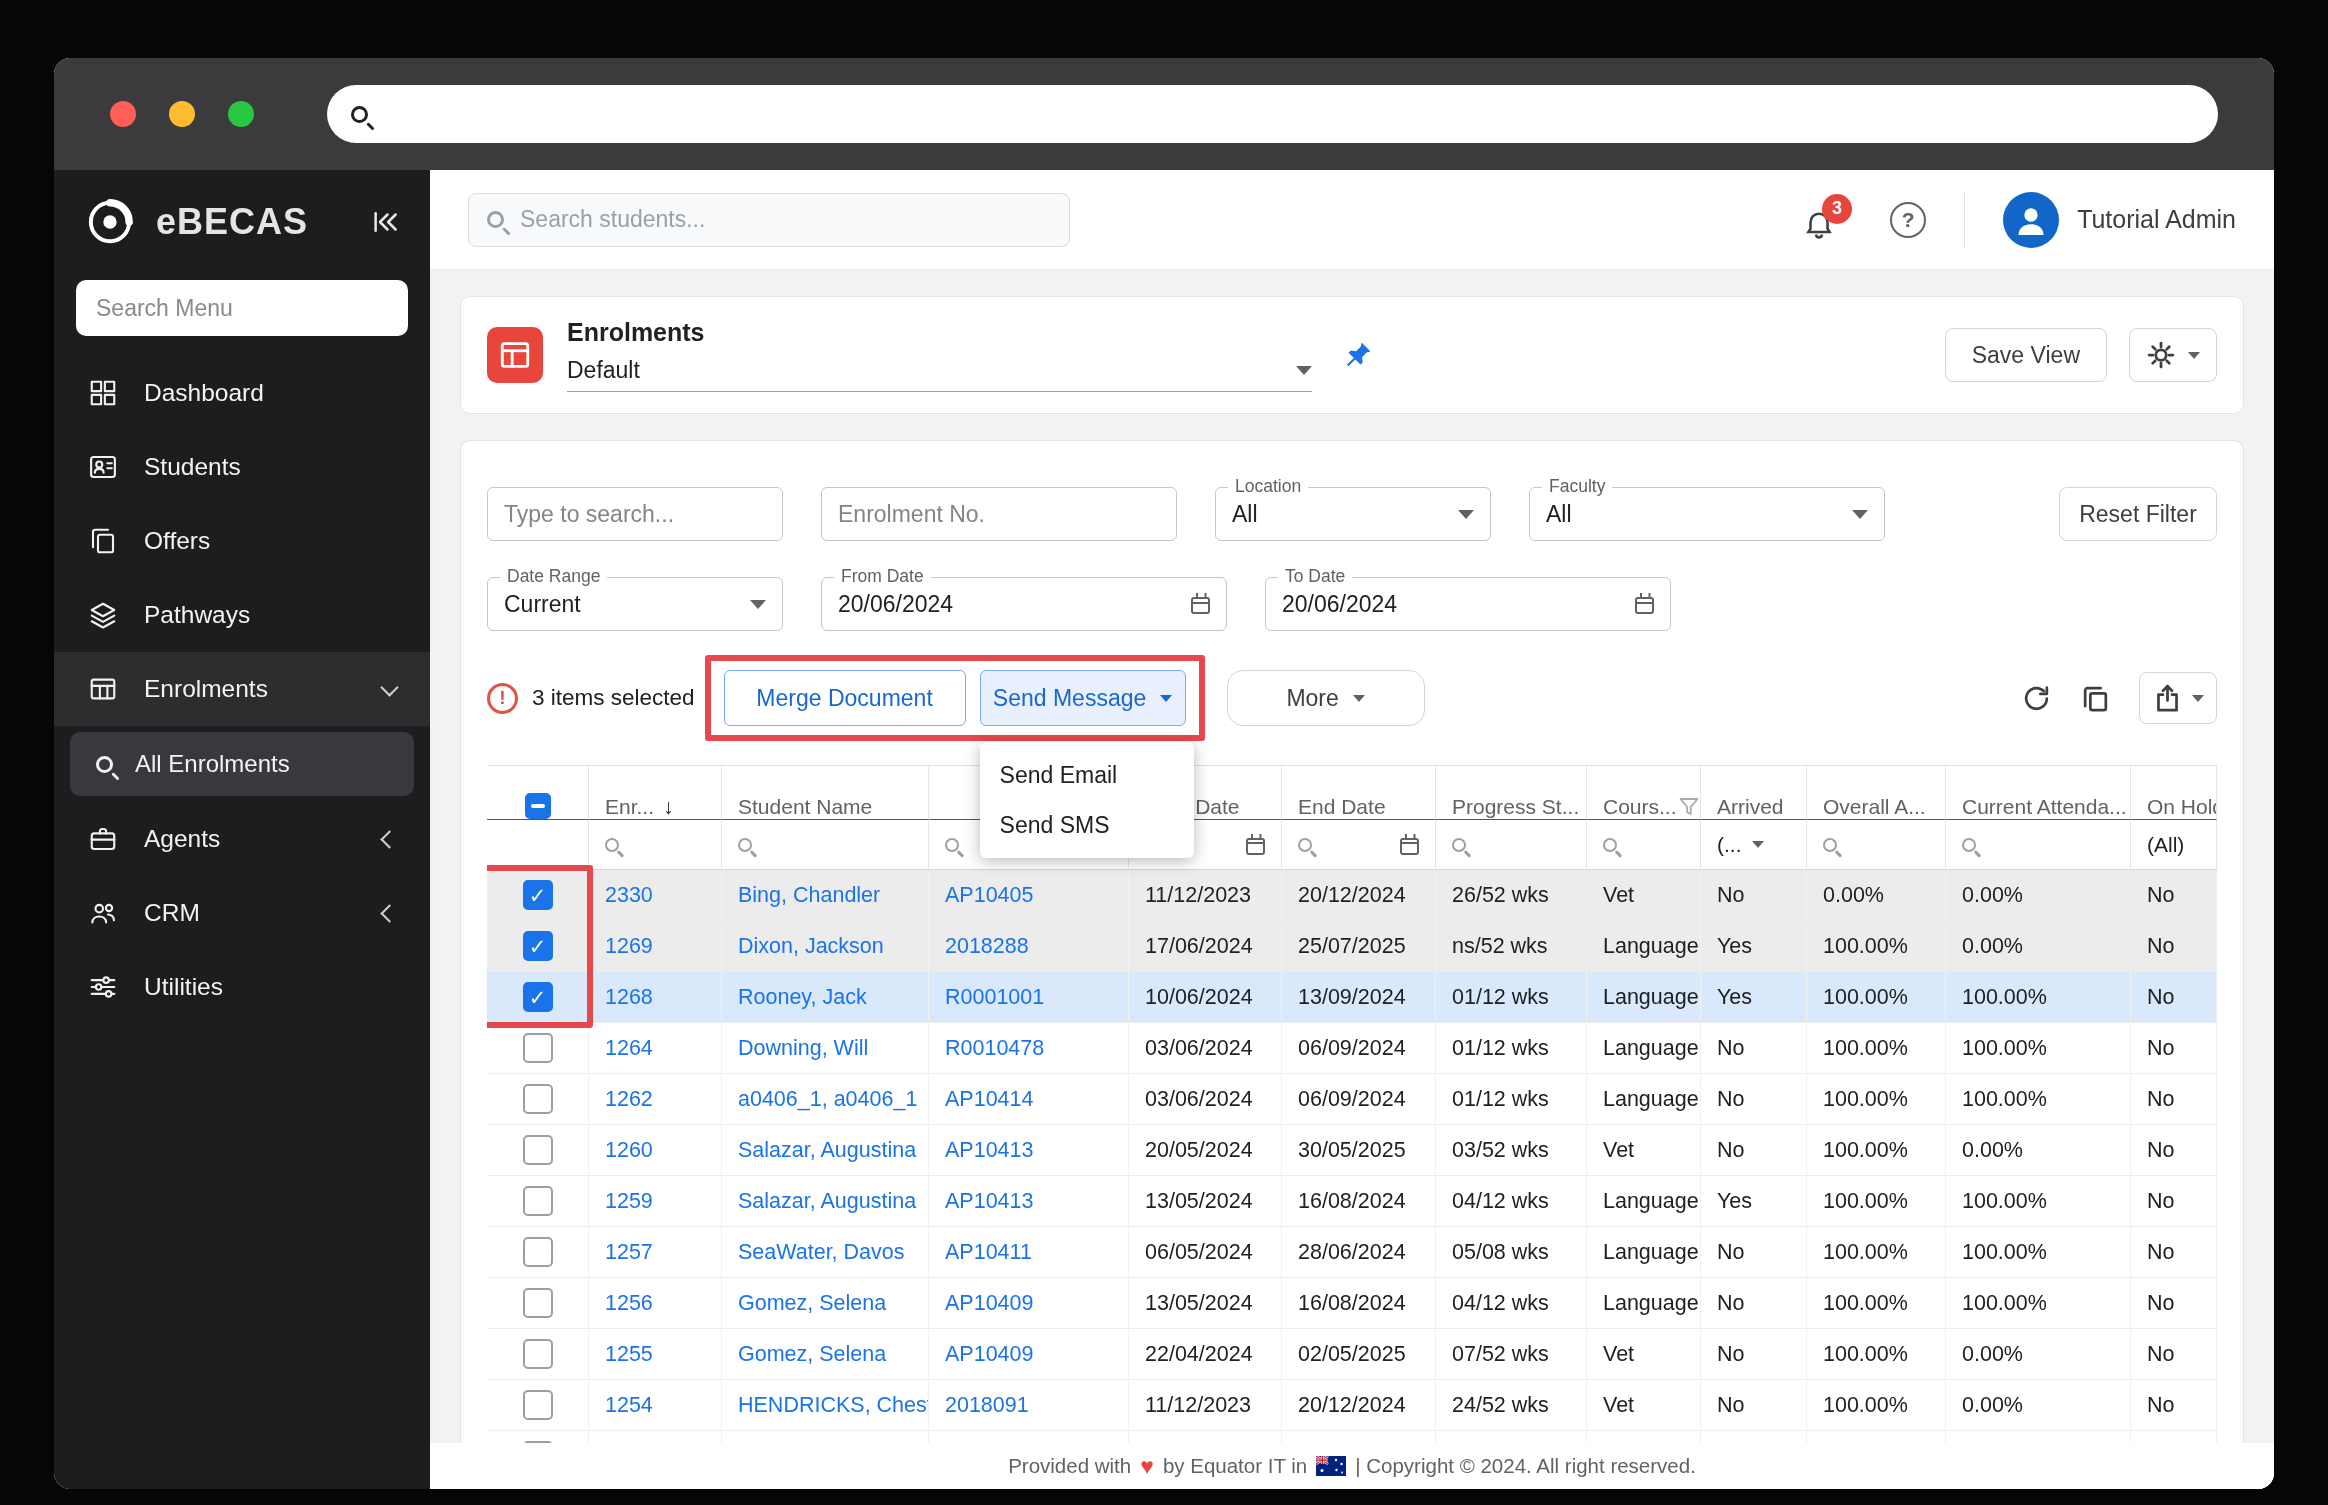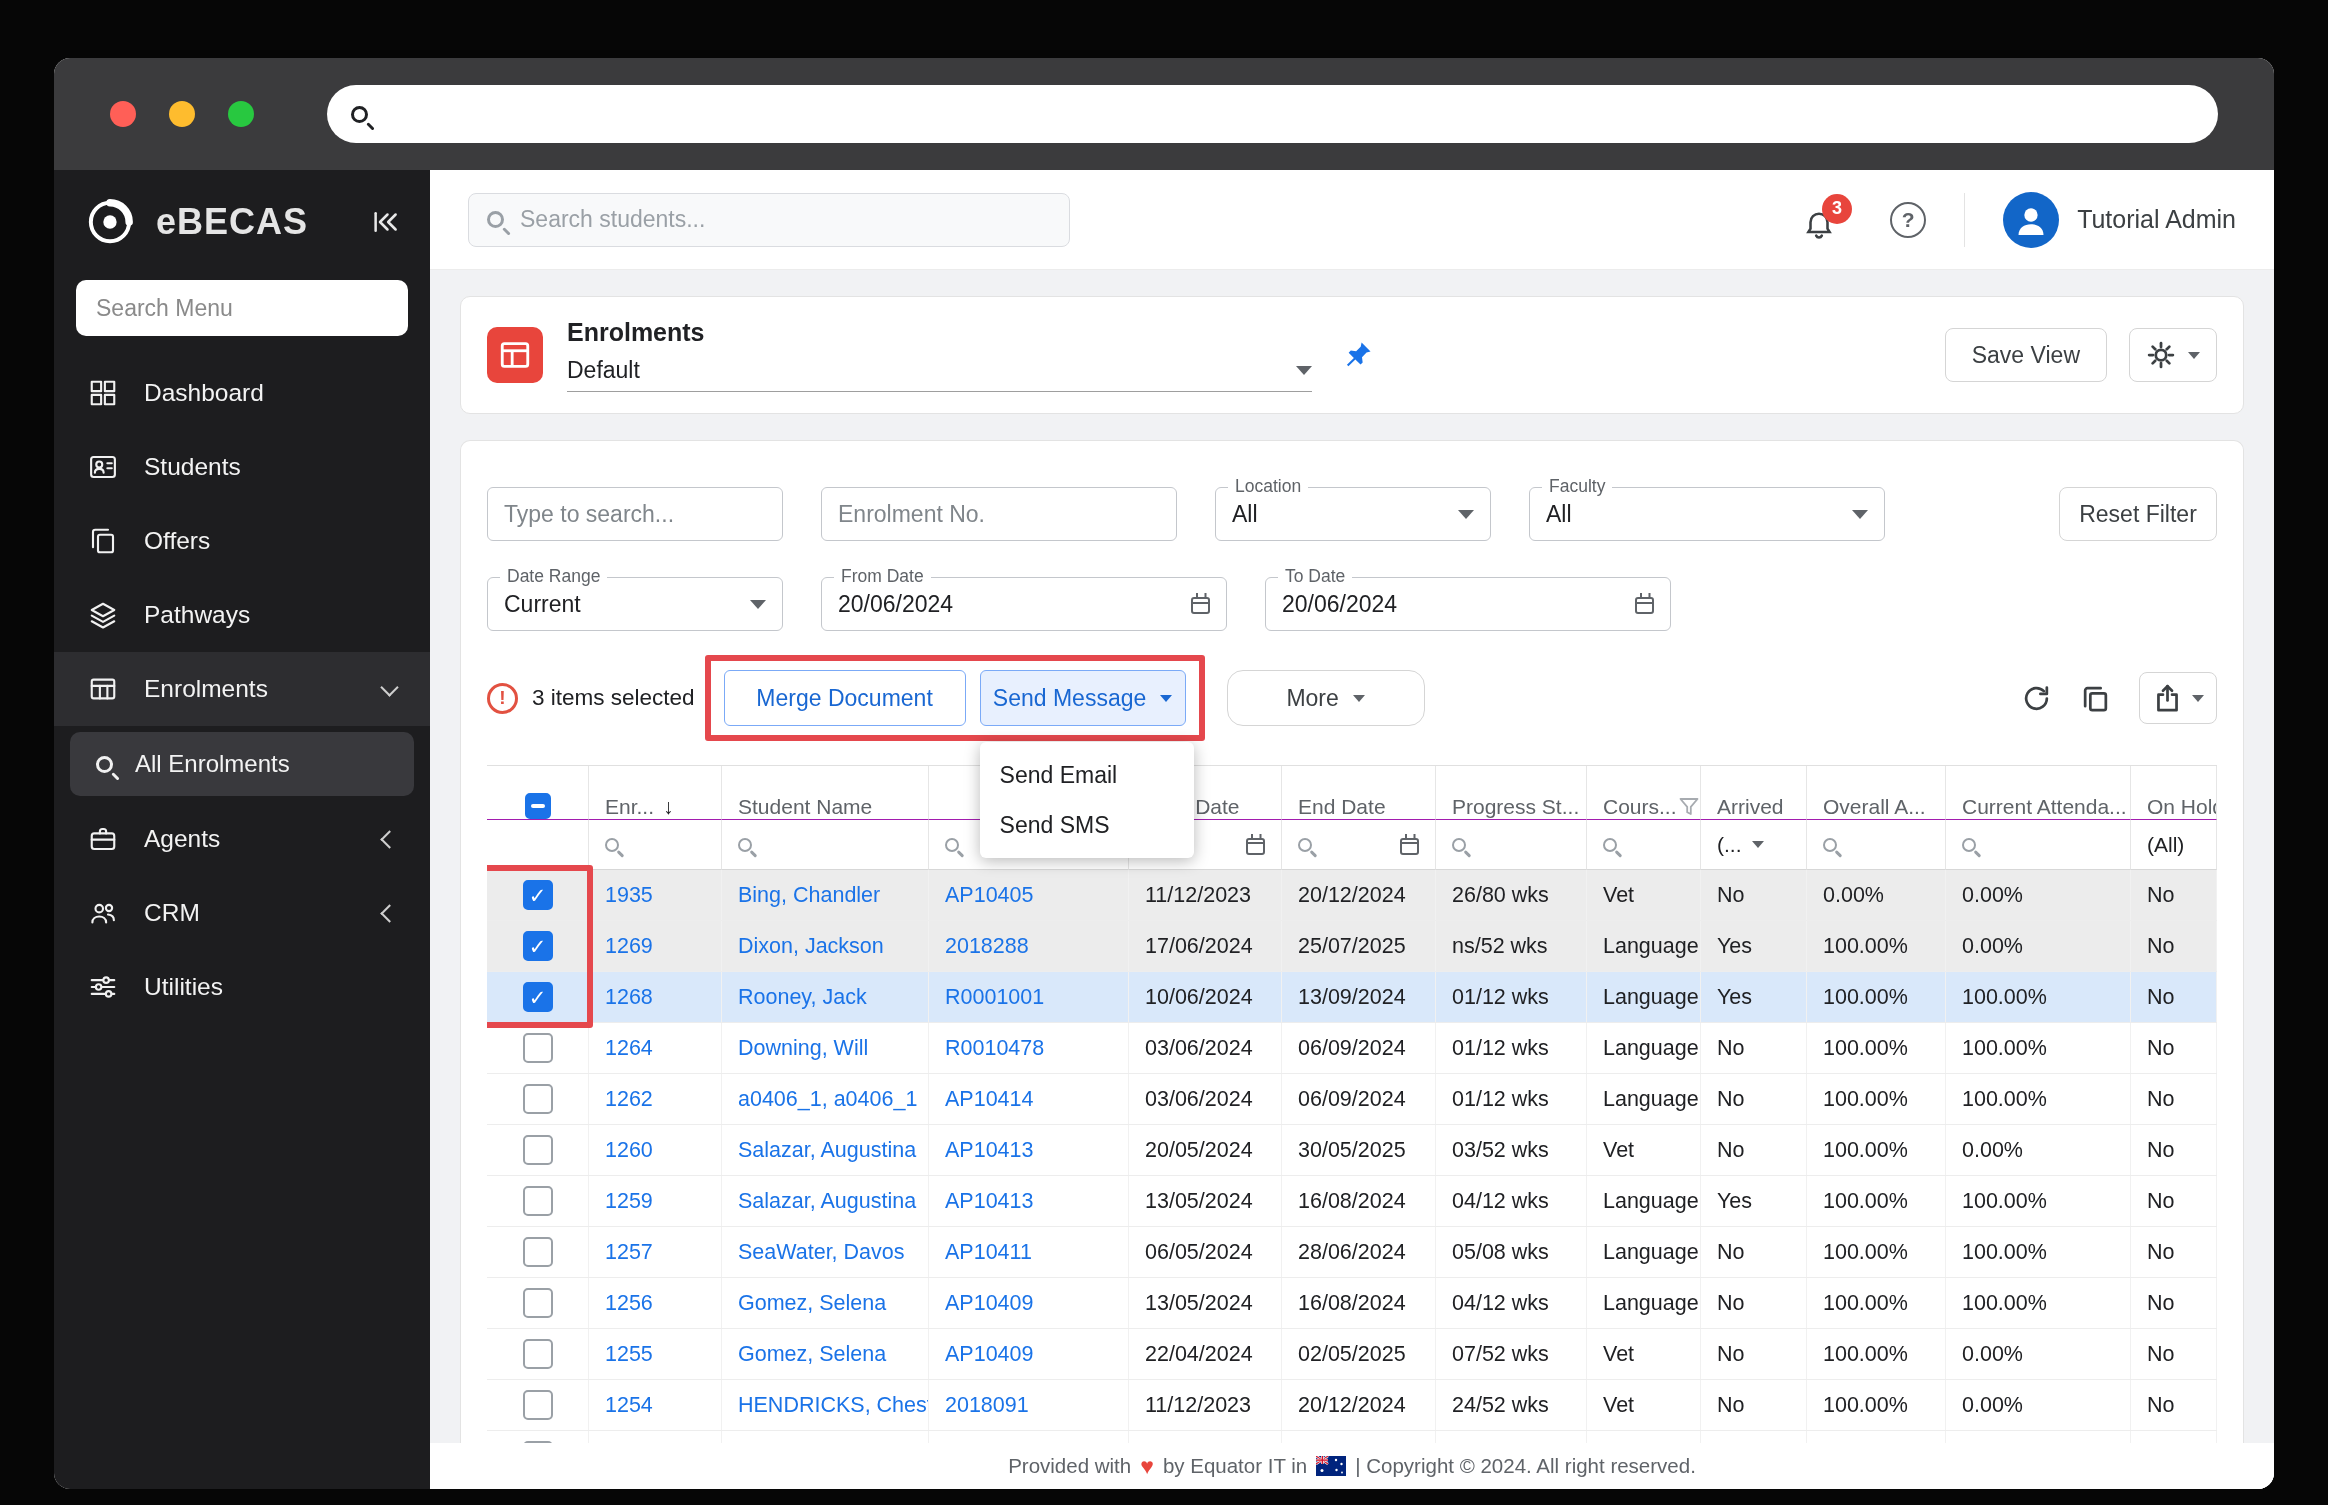--- a/index.html
+++ b/index.html
@@ -518,26 +518,26 @@
               <div class="tf c11">
                   <span>(All)</span>
                 </div>
             </div>
 
             <div class="tbody">
                 <div class="tr sel">
                   <div class="td c0">
                     <span class="cb on"></span>
                   </div>
-                  <div class="td c1 link">1935</div>
+                  <div class="td c1 link">2330</div>
                   <div class="td c2 link">Bing, Chandler</div>
                   <div class="td c3 link">AP10405</div>
                   <div class="td c4">11/12/2023</div>
                   <div class="td c5">20/12/2024</div>
-                  <div class="td c6">26/80 wks</div>
+                  <div class="td c6">26/52 wks</div>
                   <div class="td c7">Vet</div>
                   <div class="td c8">No</div>
                   <div class="td c9">0.00%</div>
                   <div class="td c10">0.00%</div>
                   <div class="td c11">No</div>
                 </div>
                 <div class="tr sel">
                   <div class="td c0">
                     <span class="cb on"></span>
                   </div>

